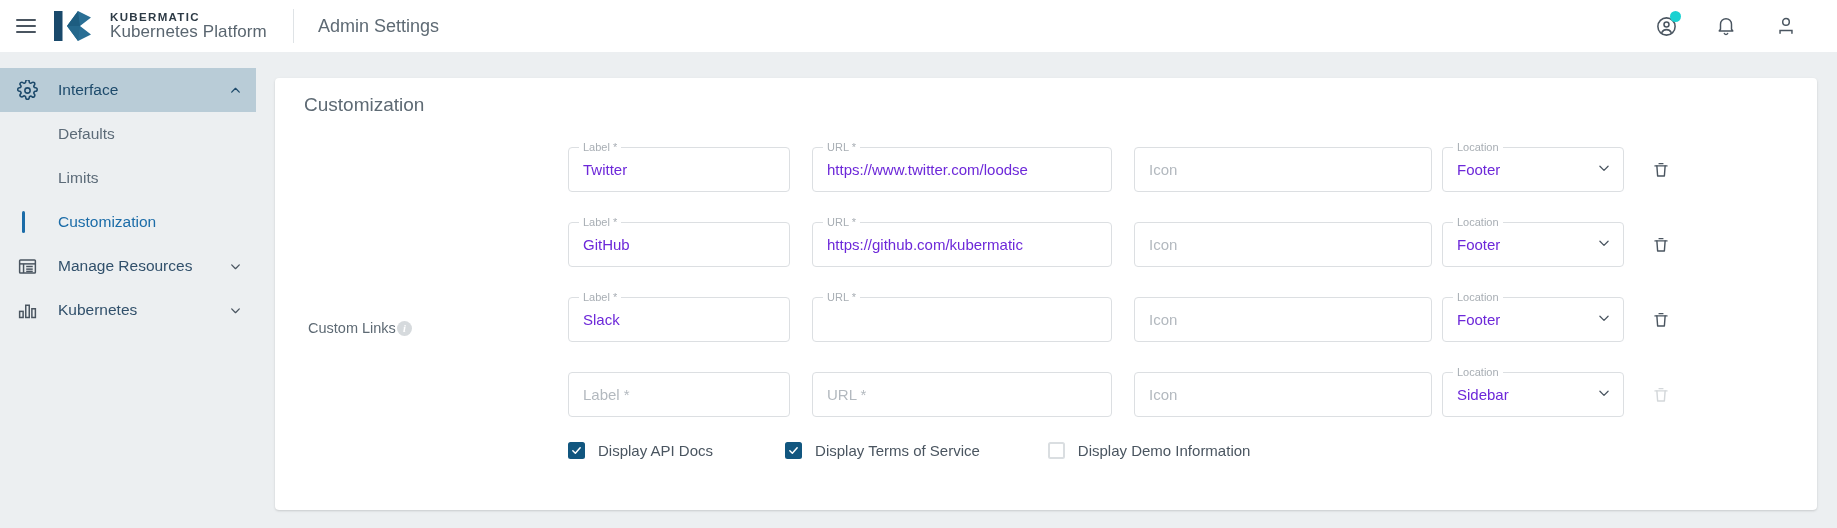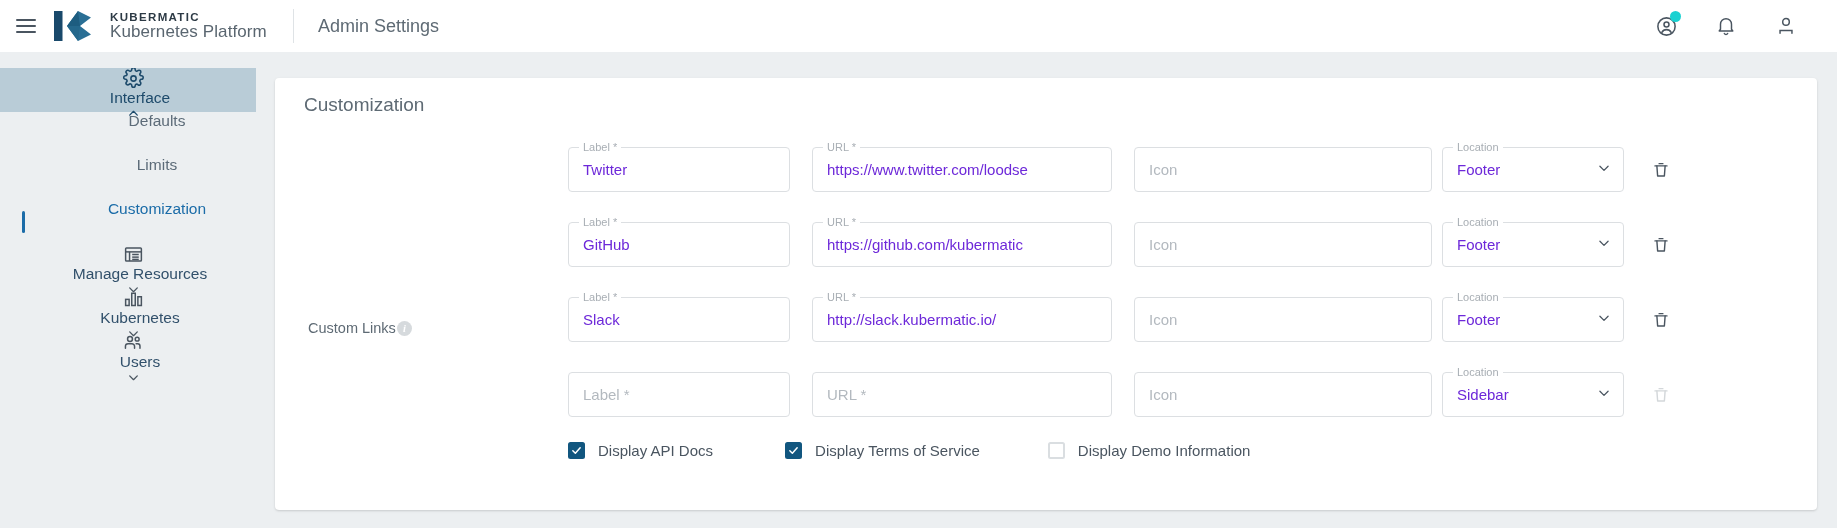--- a/index.html
+++ b/index.html
@@ -108,21 +108,20 @@
     padding-top: 16px;
   }
 
   .nav-group-header,
   .nav-sub-item {
     display: flex;
     align-items: center;
     height: 44px;
     cursor: pointer;
     position: relative;
-    flex-direction: column;
   }
 
   .nav-group-header { padding-left: 10px; }
   .nav-group-header.active { background: #b9ccd7; }
 
   .nav-icon {
     width: 34px;
     display: flex;
     align-items: center;
     justify-content: center;
@@ -440,36 +439,20 @@
       </svg>
     </span>
     <span class="nav-label">Kubernetes</span>
     <span class="nav-chevron">
       <svg width="13" height="13" viewBox="0 0 24 24" fill="none" stroke="#4a5560" stroke-width="2.4" stroke-linecap="round" stroke-linejoin="round">
         <polyline points="5,9 12,16 19,9"></polyline>
       </svg>
     </span>
   </div>
 
-  <div class="nav-group-header">
-    <span class="nav-icon">
-      <svg width="21" height="21" viewBox="0 0 24 24" fill="none" stroke="#4a5560" stroke-width="1.7" stroke-linecap="round">
-        <circle cx="8" cy="8" r="2.8"></circle>
-        <circle cx="16.2" cy="8.2" r="2.2"></circle>
-        <path d="M2.8 18.5v-2.2a3 3 0 0 1 3-3h4.4a3 3 0 0 1 3 3v2.2"></path>
-        <path d="M15 13.4h1.8a2.6 2.6 0 0 1 2.6 2.6v2.5"></path>
-      </svg>
-    </span>
-    <span class="nav-label">Users</span>
-    <span class="nav-chevron">
-      <svg width="13" height="13" viewBox="0 0 24 24" fill="none" stroke="#4a5560" stroke-width="2.4" stroke-linecap="round" stroke-linejoin="round">
-        <polyline points="5,9 12,16 19,9"></polyline>
-      </svg>
-    </span>
-  </div>
 
 </div>
 
 <div class="content-card">
 
   <div class="card-title">Customization</div>
 
   <div class="form-area">
 
     <div class="row-label-col">
@@ -549,21 +532,20 @@
 
       <div class="link-row">
         <div class="field field-label focusable">
           <div class="outline"></div>
           <div class="float-label">Label *</div>
           <div class="value">Slack</div>
         </div>
         <div class="field field-url focusable">
           <div class="outline"></div>
           <div class="float-label">URL *</div>
-          <div class="value">http://slack.kubermatic.io/</div>
         </div>
         <div class="field field-icon focusable">
           <div class="outline"></div>
           <div class="value placeholder">Icon</div>
         </div>
         <div class="field field-location focusable">
           <div class="outline"></div>
           <div class="float-label">Location</div>
           <div class="value">Footer</div>
           <span class="select-chevron">

